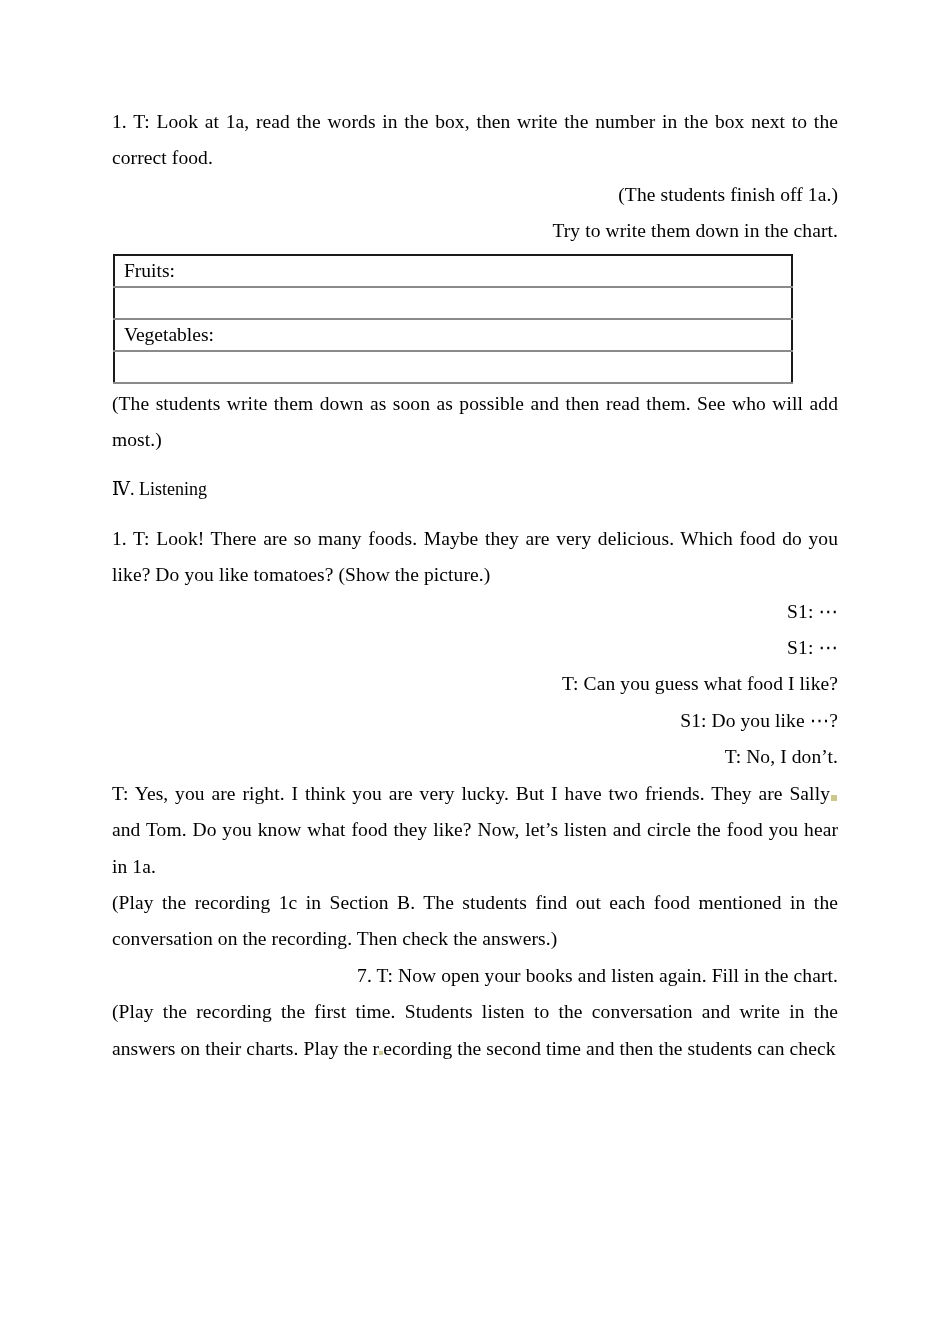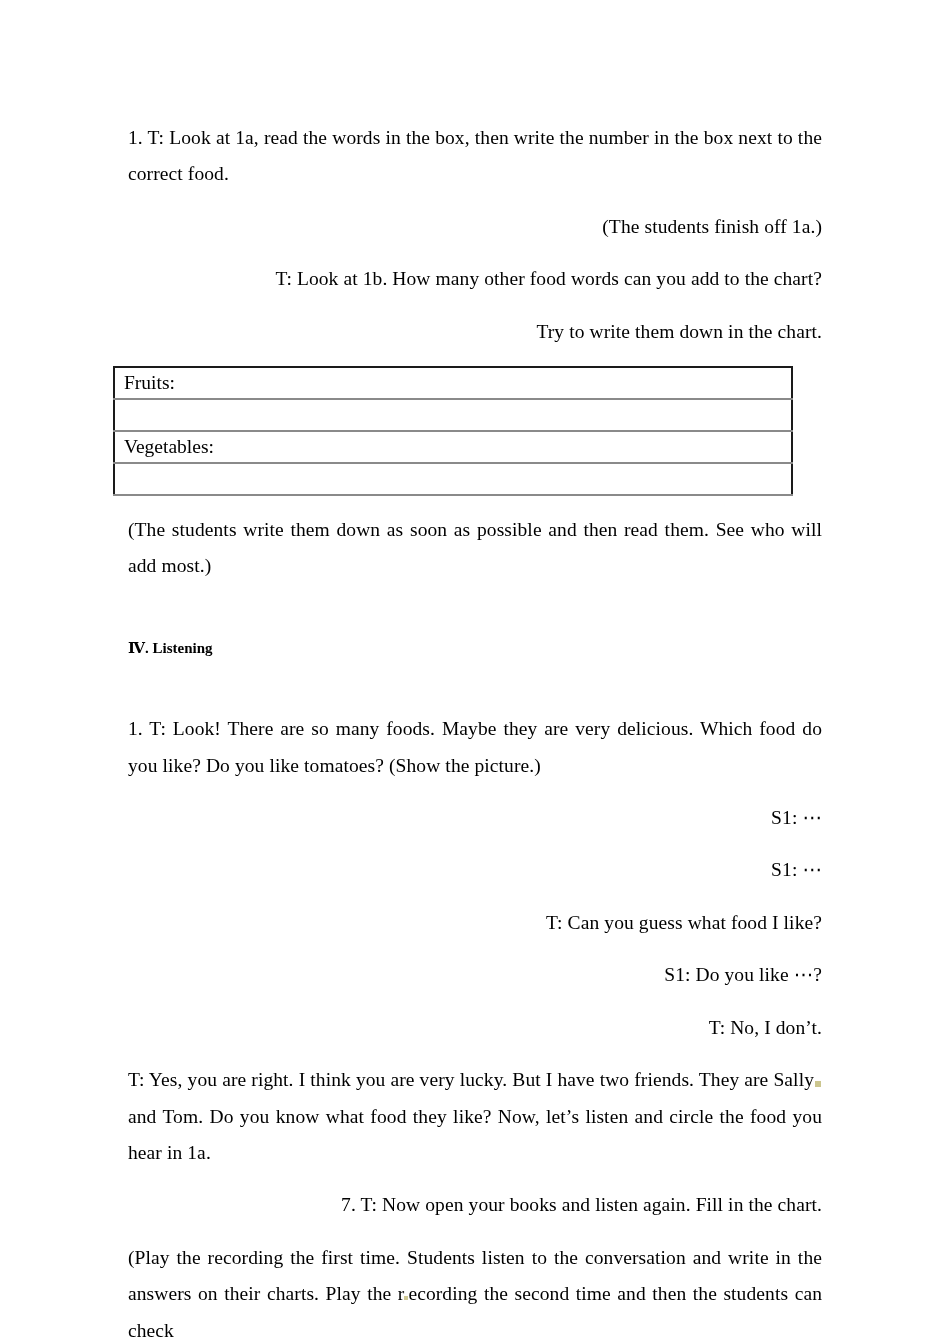--- a/index.html
+++ b/index.html
@@ -19,35 +19,35 @@
     overflow: hidden;
     box-sizing: border-box;
   }
   .content {
     position: absolute;
     left: 112px;
     top: 104px;
     width: 726px;
   }
   p.para {
-    margin: 16px;
+    margin: 0;
     font-size: 19.5px;
     line-height: 36.4px;
     text-align: justify;
     text-justify: inter-word;
     letter-spacing: 0.1px;
   }
   p.para.last-natural {
     text-align: right;
   }
   h2.heading {
-    margin: 16px;
-    font-size: 15px;
+    margin: 0;
+    font-size: 18px;
     line-height: 36.4px;
-    font-weight: bold;
+    font-weight: normal;
     text-align: left;
   }
   .spacer-before-heading { height: 13px; }
   .spacer-after-heading { height: 13px; }
 
   
   .chart-wrap {
     margin: 4px 16px 2px 1px;
     width: 680px;
   }
@@ -98,21 +98,20 @@
 </head>
 <body>
 
 <div class="page">
   <div class="content">
 
     <p class="para">1. T: Look at 1a, read the words in the box, then write the number in the box next to the correct food.</p>
 
     <p class="para last-natural">(The students finish off 1a.)</p>
 
-    <p class="para last-natural">T: Look at 1b. How many other food words can you add to the chart?</p>
 
     <p class="para last-natural">Try to write them down in the chart.</p>
 
     <div class="chart-wrap">
       <table class="chart">
         <tbody>
             <tr>
           <td>Fruits:</td>
         </tr>
         <tr>
@@ -144,19 +143,20 @@
     <p class="para last-natural">T: Can you guess what food I like?</p>
 
     <p class="para last-natural">S1: Do you like ⋯?</p>
 
     <p class="para last-natural">T: No, I don’t.</p>
 
 
 
     <p class="para"><span>T: Yes, you are right. I think you are very lucky. But I have two friends. They are Sally</span><span class="mark"></span> <span>and Tom. Do you know what food they like? Now, let’s listen and circle the food you hear in 1a.</span></p>
 
+    <p class="para">(Play the recording 1c in Section B. The students find out each food mentioned in the conversation on the recording. Then check the answers.)</p>
 
     <p class="para last-natural">7. T: Now open your books and listen again. Fill in the chart.</p>
 
     <p class="para"><span>(Play the recording the first time. Students listen to the conversation and write in the answers on their charts. Play the r</span><span class="mark-small"></span><span>ecording the second time and then the students can check</span></p>
 
   </div>
 </div>
 
 </body></html>

